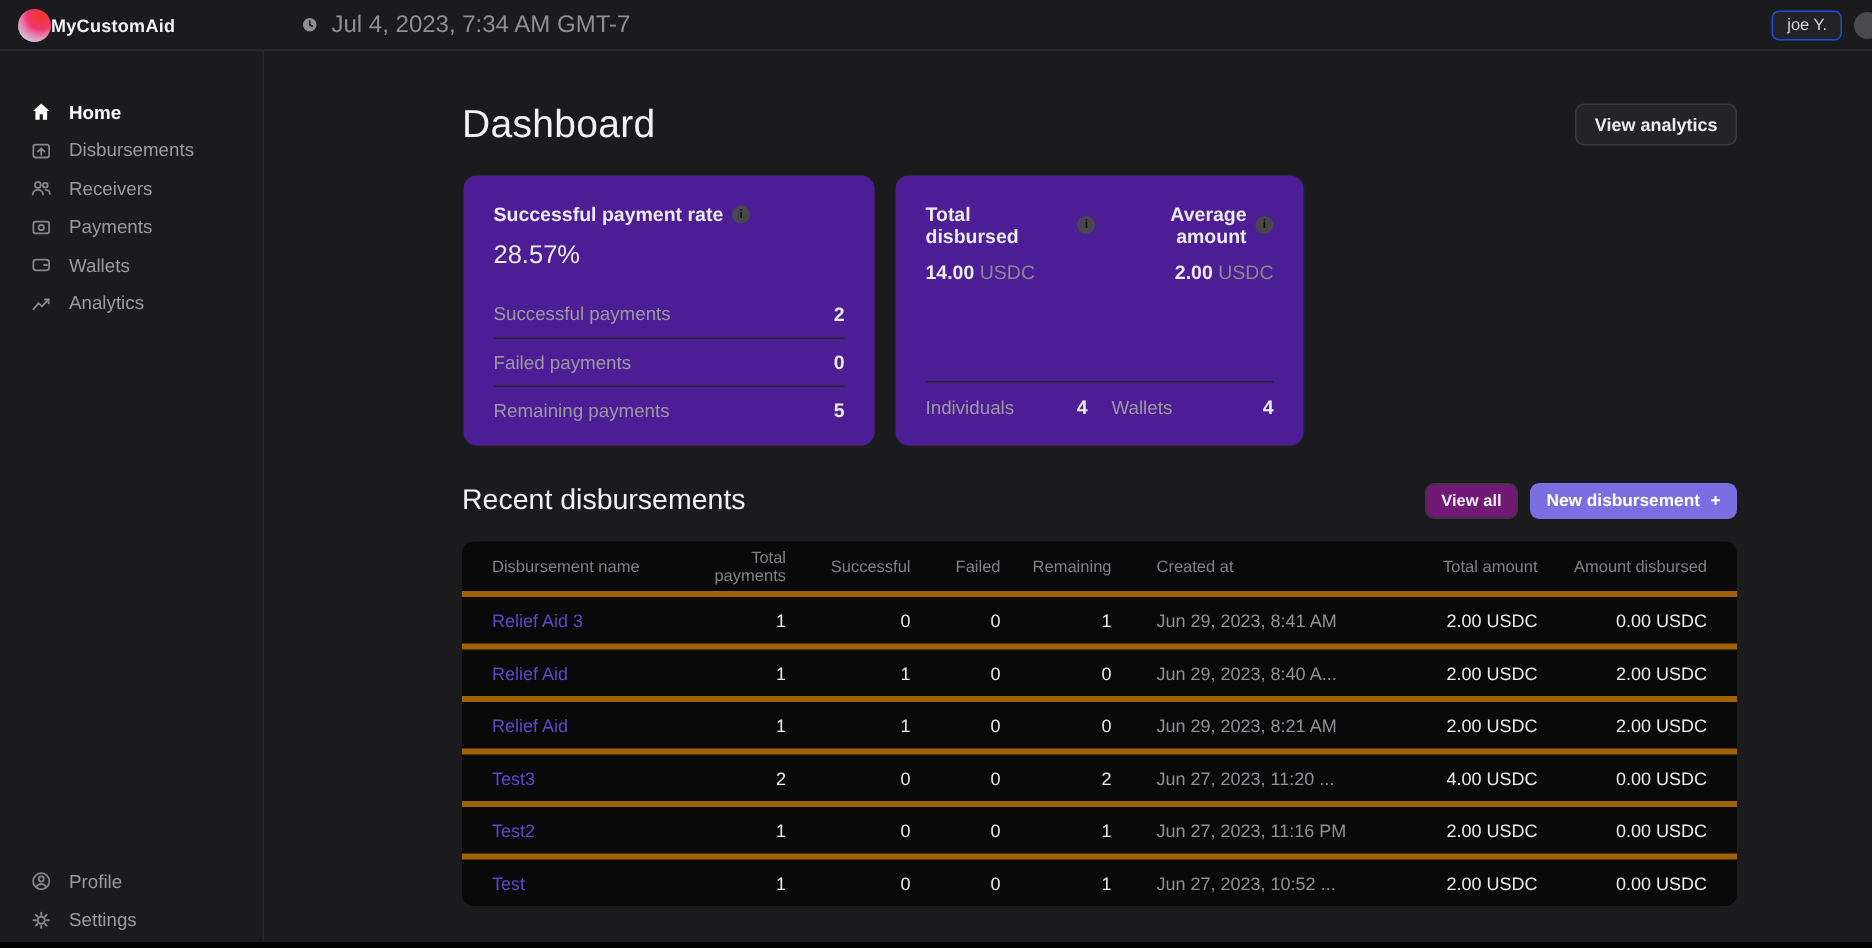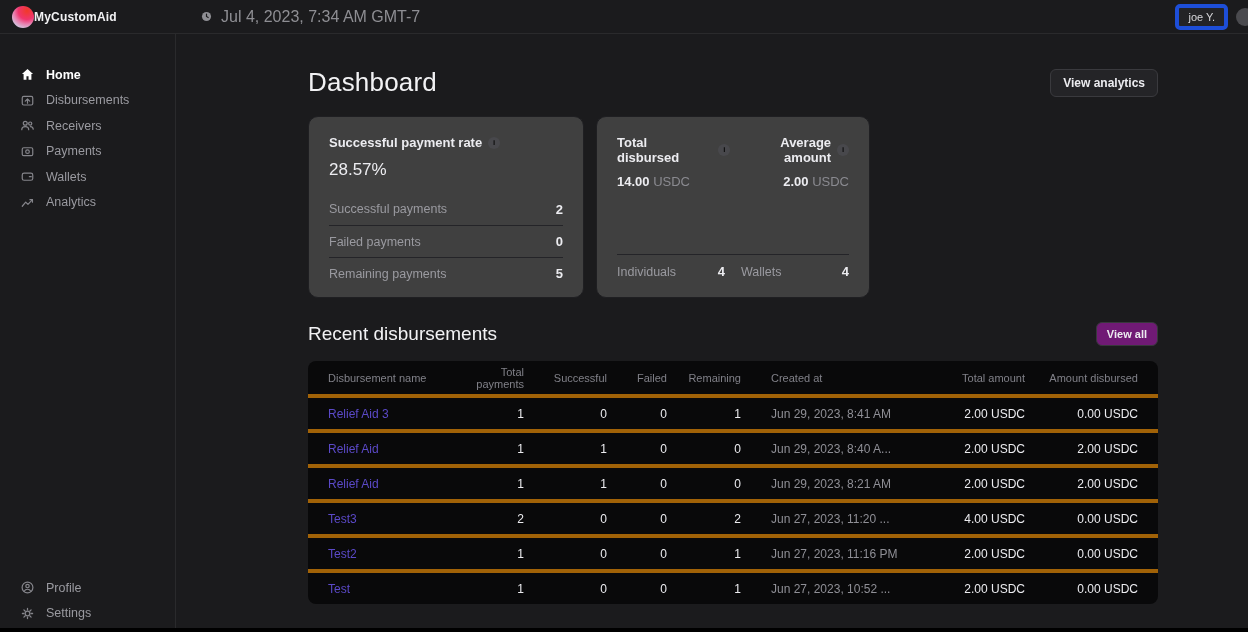--- a/index.html
+++ b/index.html
@@ -8,42 +8,42 @@
   .page { position:relative; width:1248px; height:632px; background:#1b1b1d; overflow:hidden; }
 
   
   .topbar { height:34px; display:flex; align-items:center; border-bottom:1px solid #2a2a2c; padding:0 12px; position:relative; }
   .brand { display:flex; align-items:center; gap:0; width:164px; }
   .logo { width:22px; height:22px; border-radius:50%;
           background:radial-gradient(circle at 68% 22%, #f03a28 0%, #f0356e 38%, #e87fae 58%, #cfd4ea 85%, #c9d4f0 100%); }
   .brand-name { color:#f2f2f4; font-size:12px; font-weight:700; letter-spacing:.2px; }
   .topbar-date { display:flex; align-items:center; gap:8px; color:#8e8e93; font-size:16px; margin-left:24px; }
   .topbar-right { position:absolute; right:10px; top:0; height:34px; display:flex; align-items:center; gap:8px; }
-  .user-chip { font-size:11px; color:#d6d6da; background:#232326; border:4px solid #1d4ed8; border-radius:5px; padding:3px 9px; cursor:pointer; }
+  .user-chip { font-size:11px; color:#d6d6da; background:#232326; border:1px solid #1d4ed8; border-radius:5px; padding:3px 9px; cursor:pointer; }
   .avatar-partial { width:18px; height:18px; border-radius:50%; background:#4a4a4e; margin-right:-16px; }
 
   
   .body-wrap { display:flex; height:594px; }
   .sidebar { width:176px; border-right:1px solid #2a2a2c; display:flex; flex-direction:column; padding-top:28px; }
   .side-item { display:flex; align-items:center; gap:11px; height:25.5px; padding:0 20px; color:#9a9aa0; font-size:12.5px; cursor:pointer; }
   .side-item svg { width:15px; height:15px; color:#85858b; flex:none; }
   .side-item.active { color:#ffffff; font-weight:600; }
   .side-item.active svg { color:#ffffff; }
   .side-footer { margin-top:auto; padding-bottom:2px; }
 
   .main { flex:1; padding:33px 0 0 132px; }
   .content { width:850px; }
 
   .title-row { display:flex; align-items:center; justify-content:space-between; }
   .page-title { color:#f2f2f4; font-size:26px; font-weight:400; letter-spacing:.2px; }
   .btn-dark { background:#242427; border:1px solid #3a3a3e; color:#ececf0; font-size:12px; font-weight:600; padding:6px 12px; border-radius:6px; cursor:pointer; }
 
   
   .cards { display:flex; gap:12px; margin-top:18px; }
-  .card { background:#404040; border:1px solid #1f1f22; border-radius:10px; height:182px; padding:18px 20px; display:flex; flex-direction:column; }
+  .card { background:#4c1d95; border:1px solid #1f1f22; border-radius:10px; height:182px; padding:18px 20px; display:flex; flex-direction:column; }
   .card.rate { width:276px; }
   .card.totals { width:274px; }
   .card-title-row { display:flex; align-items:center; gap:6px; }
   .card-title { color:#ececf0; font-size:13px; font-weight:700; }
   .info-dot { width:12px; height:12px; border-radius:50%; background:#48484c; color:#0b0b0c; font-size:8px; font-weight:700;
               display:flex; align-items:center; justify-content:center; line-height:1; }
   .rate-value { color:#ececf0; font-size:17px; margin-top:10px; }
   .stat-rows { margin-top:13px; }
   .stat-row { display:flex; align-items:center; justify-content:space-between; height:32px; }
   .stat-row + .stat-row { border-top:1px solid #242428; }
@@ -233,20 +233,24 @@
                 <span class="stat-value">4</span>
               </div>
             </div>
           </section>
         </div>
 
         <div class="recent-row">
           <h2 class="section-title">Recent disbursements</h2>
           <div class="recent-actions">
             <button class="btn-small-dark">View all</button>
+            <button class="btn-purple" style="background:#7a6ee3;">
+              <span>New disbursement</span>
+              <span>+</span>
+            </button>
           </div>
         </div>
 
         <div class="table">
           <div class="t-row head">
             <span class="th">Disbursement name</span>
             <span class="th ar">Total payments</span>
             <span class="th ar">Successful</span>
             <span class="th ar">Failed</span>
             <span class="th ar">Remaining</span>

